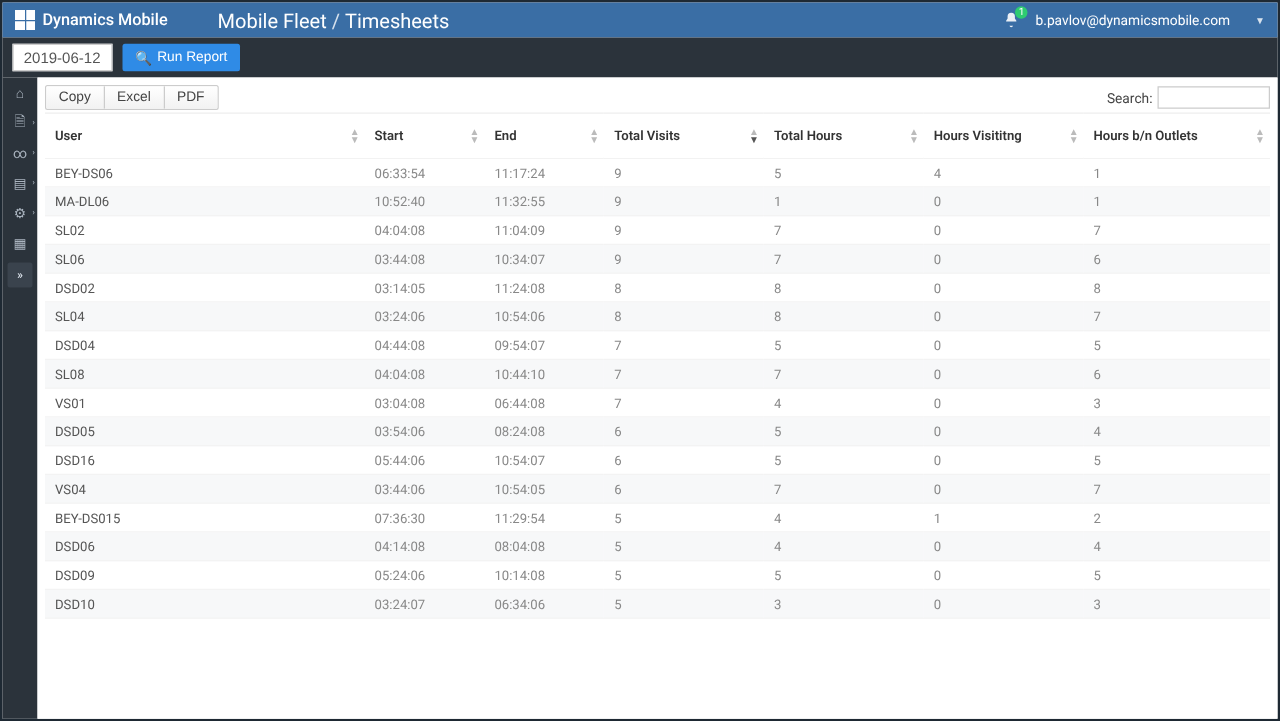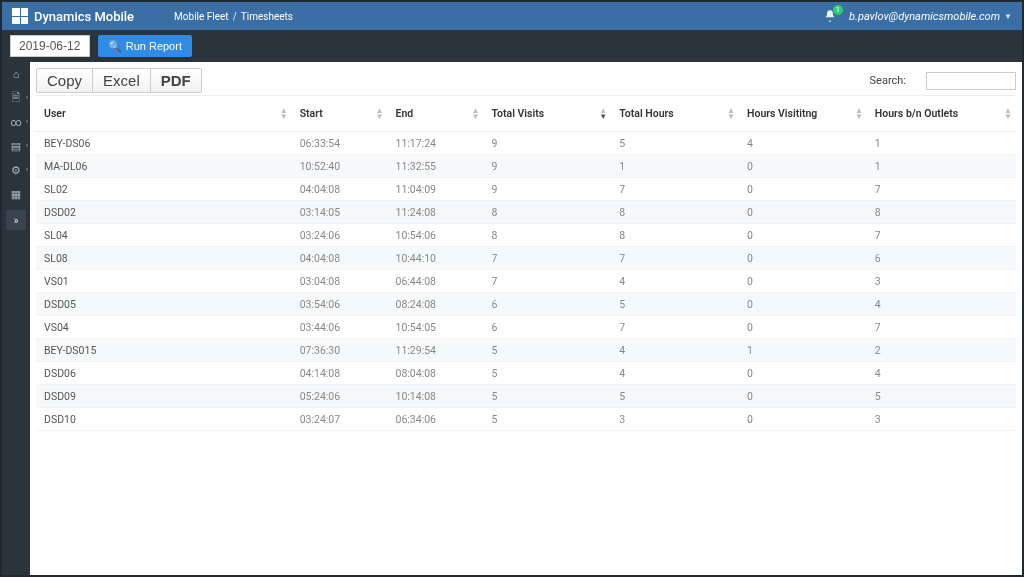--- a/index.html
+++ b/index.html
@@ -3,45 +3,45 @@
 <meta charset="utf-8">
 <style>
   * { box-sizing: border-box; }
   html, body { margin:0; padding:0; height:100%; font-family: -apple-system, BlinkMacSystemFont, "Segoe UI", Roboto, Arial, sans-serif; font-size:12px; color:#333; background:#fff;}
   .app { display:flex; flex-direction:column; width:1024px; height:577px; border:2px solid #1e2933; }
   
   .topbar { height:28px; background:#3a6ea5; color:#fff; display:flex; align-items:center; padding:0 10px; flex-shrink:0;}
   .logo { display:flex; align-items:center; gap:6px; font-size:13px; font-weight:500; }
   .logo-icon { width:16px; height:16px; display:grid; grid-template-columns:1fr 1fr; grid-template-rows:1fr 1fr; gap:1px;}
   .logo-icon span { background:#fff;}
-  .breadcrumb { margin-left:40px; font-size:10px; display:flex; gap:4px; align-items:center;}
+  .breadcrumb { margin-left:40px; font-size:16px; display:flex; gap:4px; align-items:center;}
   .breadcrumb .bc-sep { opacity:.8;}
   .top-right { margin-left:auto; display:flex; align-items:center; gap:12px; font-size:11px;}
   .bell { position:relative; width:14px; height:14px; }
   .bell svg { width:14px; height:14px; fill:#fff; opacity:.9;}
   .bell .badge { position:absolute; top:-4px; right:-6px; background:#2ecc71; color:#fff; border-radius:6px; font-size:8px; padding:0 3px; line-height:10px;}
-  .user-email { display:flex; align-items:center; gap:4px; cursor:pointer;font-style:italic;}
+  .user-email { display:flex; align-items:center; gap:20px; cursor:pointer;}
   .caret { font-size:8px; opacity:.8;}
   
   .filterbar { height:32px; background:#2b333b; display:flex; align-items:center; padding:0 8px; gap:8px; flex-shrink:0;}
   .date-input { background:#fff; border:1px solid #ccc; height:22px; padding:0 8px; font-size:12px; width:80px; color:#555;}
   .run-btn { background:#2f8be6; color:#fff; border:none; height:22px; padding:0 10px; font-size:11px; border-radius:2px; cursor:pointer; display:flex; align-items:center; gap:4px;}
   .run-btn .mag { font-size:11px; }
   
   .body { display:flex; flex:1; min-height:0; }
   .sidebar { width:28px; background:#2b333b; display:flex; flex-direction:column; align-items:center; padding-top:0; flex-shrink:0;}
   .side-item { width:100%; height:24px; display:flex; align-items:center; justify-content:center; color:#aab4bf; font-size:11px; position:relative; cursor:pointer;}
   .side-item .chev { position:absolute; right:2px; font-size:7px; color:#aab4bf;}
   .side-expand { margin-top:4px; height:20px; width:20px; background:#3a434d; border-radius:2px; color:#dfe6ee; display:flex; align-items:center; justify-content:center; font-size:10px; cursor:pointer;}
   .main { flex:1; overflow:auto; background:#fff; padding:6px 6px 0 6px;}
   .export-row { display:flex; align-items:center; margin-bottom:2px; }
   .export-btns { display:flex; border:1px solid #ccc; border-radius:2px; overflow:hidden;}
-  .export-btns button { background:linear-gradient(#fff,#f2f2f2); border:none; border-right:1px solid #ccc; padding:3px 10px; font-size:15px; color:#444; cursor:pointer;}
-  .export-btns button:last-child{border-right:none;font-weight:bold;}
-  .search-wrap { margin-left:auto; display:flex; align-items:center; gap:20px; font-size:11px; color:#444;}
+  .export-btns button { background:linear-gradient(#fff,#f2f2f2); border:none; border-right:1px solid #ccc; padding:3px 10px; font-size:11px; color:#444; cursor:pointer;}
+  .export-btns button:last-child{border-right:none;}
+  .search-wrap { margin-left:auto; display:flex; align-items:center; gap:4px; font-size:11px; color:#444;}
   .search-wrap input { border:1px solid #ccc; height:18px; width:90px; padding:0 4px; font-size:11px;}
   table.datatable { width:100%; border-collapse:collapse; font-size:10.5px; color:#555;}
   table.datatable thead th { text-align:left; font-weight:600; color:#333; padding:11px 8px; border-top:1px solid #eee; border-bottom:1px solid #eee; position:relative; background:#fff;}
   table.datatable thead th .sort { position:absolute; right:4px; top:50%; transform:translateY(-50%); color:#bbb; font-size:8px; line-height:6px; display:flex; flex-direction:column; gap:0; }
   table.datatable thead th.sort-desc .sort .down { color:#555; }
   table.datatable thead th.col-user { width:24%;}
   table.datatable thead th.col-time { width:9%;}
   table.datatable thead th.col-num { width:12%;}
   table.datatable thead th.col-last { width:14%;}
   table.datatable tbody td { padding:4.5px 8px; border-bottom:1px solid #f3f3f3;}
@@ -169,38 +169,56 @@
             <tr>
               <td>SL02</td>
               <td class="muted">04:04:08</td>
               <td class="muted">11:04:09</td>
               <td class="muted">9</td>
               <td class="muted">7</td>
               <td class="muted">0</td>
               <td class="muted">7</td>
             </tr>
             <tr>
+              <td>SL06</td>
+              <td class="muted">03:44:08</td>
+              <td class="muted">10:34:07</td>
+              <td class="muted">9</td>
+              <td class="muted">7</td>
+              <td class="muted">0</td>
+              <td class="muted">6</td>
+            </tr>
+            <tr>
               <td>DSD02</td>
               <td class="muted">03:14:05</td>
               <td class="muted">11:24:08</td>
               <td class="muted">8</td>
               <td class="muted">8</td>
               <td class="muted">0</td>
               <td class="muted">8</td>
             </tr>
             <tr>
               <td>SL04</td>
               <td class="muted">03:24:06</td>
               <td class="muted">10:54:06</td>
               <td class="muted">8</td>
               <td class="muted">8</td>
               <td class="muted">0</td>
               <td class="muted">7</td>
             </tr>
             <tr>
+              <td>DSD04</td>
+              <td class="muted">04:44:08</td>
+              <td class="muted">09:54:07</td>
+              <td class="muted">7</td>
+              <td class="muted">5</td>
+              <td class="muted">0</td>
+              <td class="muted">5</td>
+            </tr>
+            <tr>
               <td>SL08</td>
               <td class="muted">04:04:08</td>
               <td class="muted">10:44:10</td>
               <td class="muted">7</td>
               <td class="muted">7</td>
               <td class="muted">0</td>
               <td class="muted">6</td>
             </tr>
             <tr>
               <td>VS01</td>
@@ -214,20 +232,29 @@
             <tr>
               <td>DSD05</td>
               <td class="muted">03:54:06</td>
               <td class="muted">08:24:08</td>
               <td class="muted">6</td>
               <td class="muted">5</td>
               <td class="muted">0</td>
               <td class="muted">4</td>
             </tr>
             <tr>
+              <td>DSD16</td>
+              <td class="muted">05:44:06</td>
+              <td class="muted">10:54:07</td>
+              <td class="muted">6</td>
+              <td class="muted">5</td>
+              <td class="muted">0</td>
+              <td class="muted">5</td>
+            </tr>
+            <tr>
               <td>VS04</td>
               <td class="muted">03:44:06</td>
               <td class="muted">10:54:05</td>
               <td class="muted">6</td>
               <td class="muted">7</td>
               <td class="muted">0</td>
               <td class="muted">7</td>
             </tr>
             <tr>
               <td>BEY-DS015</td>

